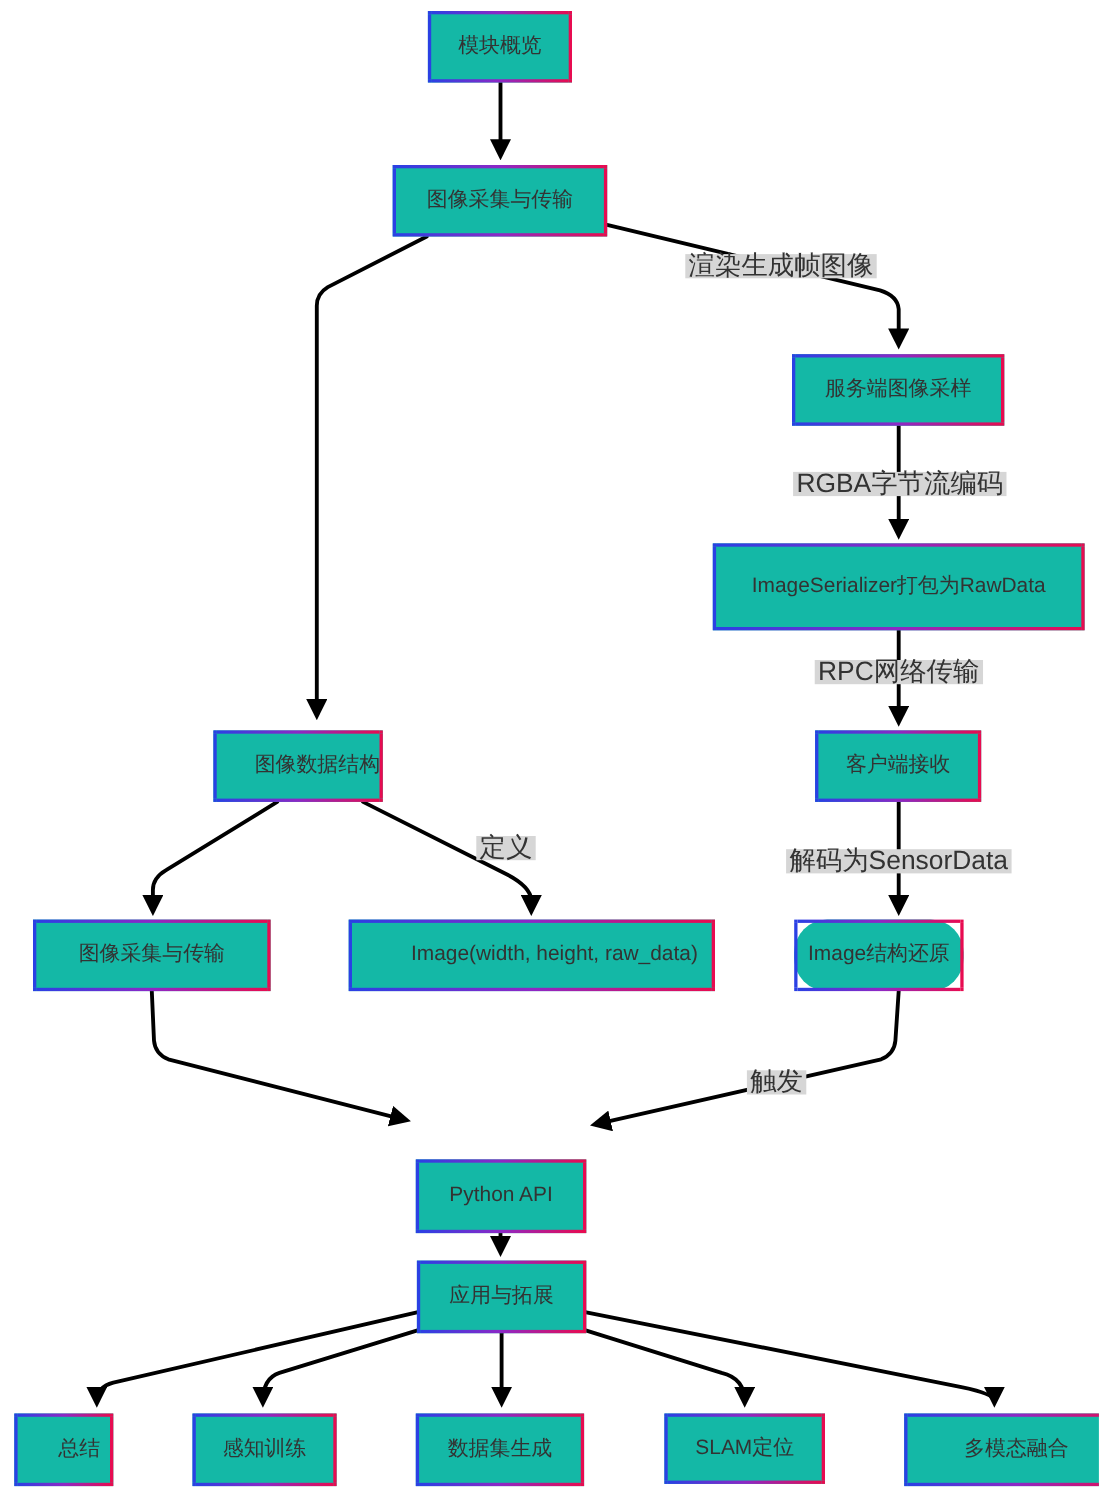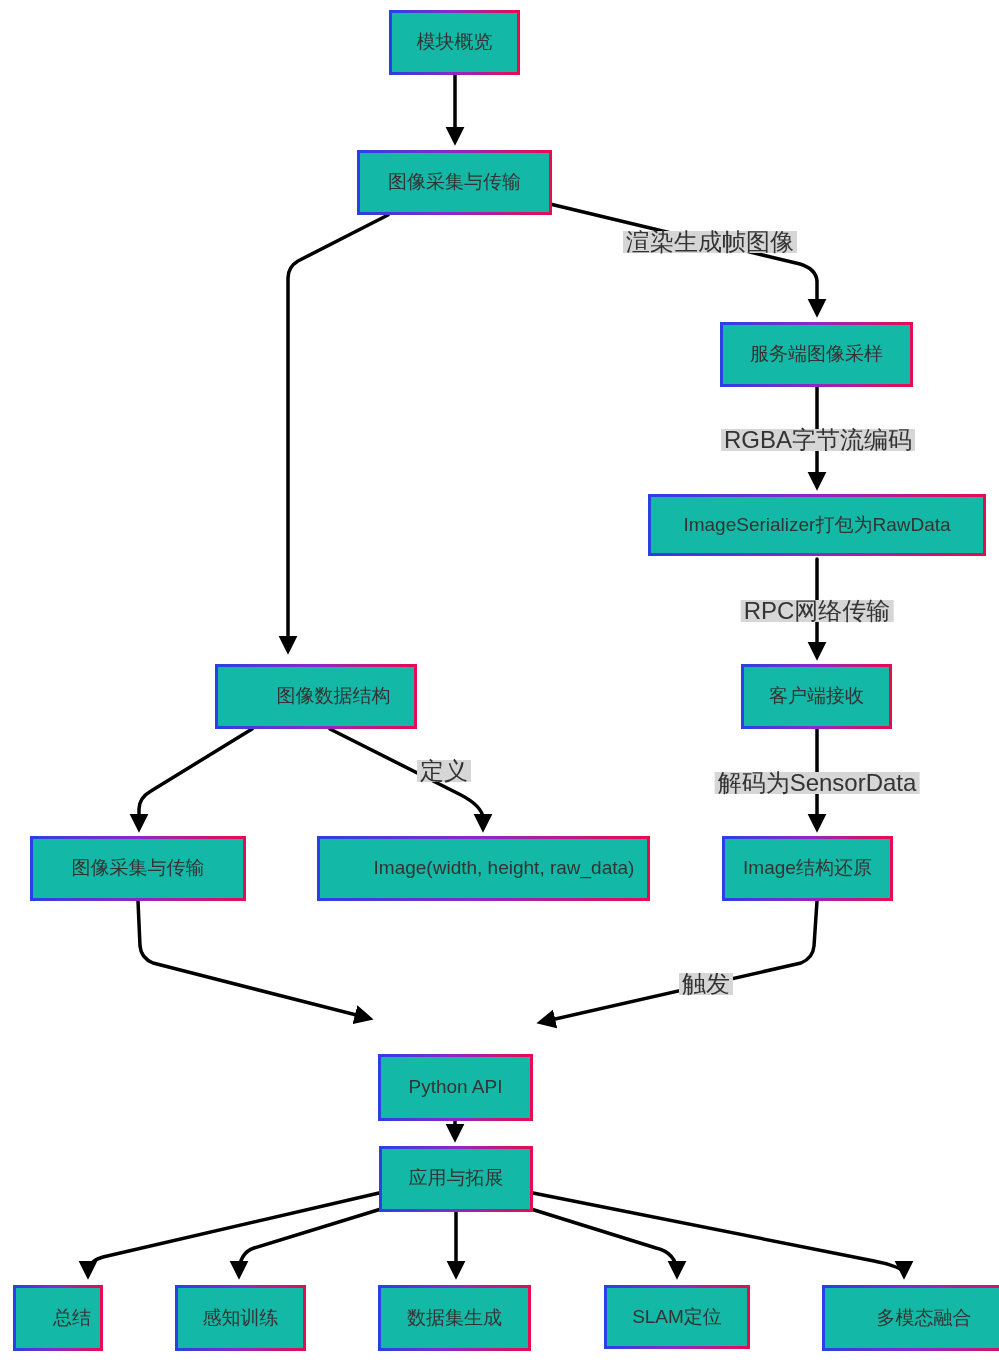--- a/index.html
+++ b/index.html
@@ -43,35 +43,35 @@
         <path d="M381,1209 L254,1248 Q239,1253 239,1274" class="edge" marker-end="url(#arrowhead)"></path>
         <path d="M456,1212 L456,1274" class="edge" marker-end="url(#arrowhead)"></path>
         <path d="M531,1209 L656,1248 Q677,1253 677,1274" class="edge" marker-end="url(#arrowhead)"></path>
         <path d="M533,1193 L874,1261 Q904,1267 904,1274" class="edge" marker-end="url(#arrowhead)"></path>
       </g>
   </svg>
   <div id="node-layer">
       <div class="node" style="left: 389px; top: 10px; width: 131px; height: 65px;">模块概览</div>
       <div class="node" style="left: 357px; top: 150px; width: 195px; height: 65px;">图像采集与传输</div>
       <div class="node" style="left: 720px; top: 322px; width: 193px; height: 65px;">服务端图像采样</div>
-      <div class="node" style="left: 648px; top: 494px; width: 338px; height: 62px;">ImageSerializer打包为RawData</div>
+      <div class="node" style="left: 648px; top: 494px; width: 338px; height: 79px;">ImageSerializer打包为RawData</div>
       <div class="node" style="left: 741px; top: 664px; width: 151px; height: 65px;">客户端接收</div>
-      <div class="node" style="left: 215px; top: 664px; width: 202px; height: 65px; padding-left: 35px;">图像数据结构</div>
+      <div class="node" style="left: 194px; top: 664px; width: 154px; height: 65px; padding-left: 35px;">图像数据结构</div>
       <div class="node" style="left: 30px; top: 836px; width: 216px; height: 65px;">图像采集与传输</div>
       <div class="node" style="left: 317px; top: 836px; width: 333px; height: 65px; padding-left: 41px;">Image(width, height, raw_data)</div>
-      <div class="node" style="left: 722px; top: 836px; width: 171px; height: 65px;">Image结构还原</div>
+      <div class="node" style="left: 722px; top: 836px; width: 154px; height: 65px; border-radius: 30px;">Image结构还原</div>
       <div class="node" style="left: 378px; top: 1006px; width: 155px; height: 67px; margin-top: 48px;">Python API</div>
-      <div class="node" style="left: 379px; top: 1146px; width: 154px; height: 66px; font-family: Liberation Mono, monospace;">应用与拓展</div>
+      <div class="node" style="left: 379px; top: 1146px; width: 154px; height: 66px;">应用与拓展</div>
       <div class="node" style="left: 13px; top: 1285px; width: 90px; height: 66px; padding-left: 28px;">总结</div>
       <div class="node" style="left: 175px; top: 1285px; width: 131px; height: 66px;">感知训练</div>
       <div class="node" style="left: 378px; top: 1285px; width: 153px; height: 66px;">数据集生成</div>
       <div class="node" style="left: 604px; top: 1285px; width: 146px; height: 64px;">SLAM定位</div>
       <div class="node" style="left: 822px; top: 1285px; width: 204px; height: 66px;">多模态融合</div>
     </div>
   <div id="label-layer">
       <div class="edge-label" style="left: 710px; top: 242px;">渲染生成帧图像</div>
       <div class="edge-label" style="left: 818px; top: 440px;">RGBA字节流编码</div>
       <div class="edge-label" style="left: 817px; top: 611px;">RPC网络传输</div>
       <div class="edge-label" style="left: 817px; top: 783px;">解码为SensorData</div>
-      <div class="edge-label" style="left: 444px; top: 771px; text-align: center;">定义</div>
+      <div class="edge-label" style="left: 460px; top: 771px; text-align: center;">定义</div>
       <div class="edge-label" style="left: 706px; top: 984px;">触发</div>
     </div>
 </div>
 
 </body></html>

